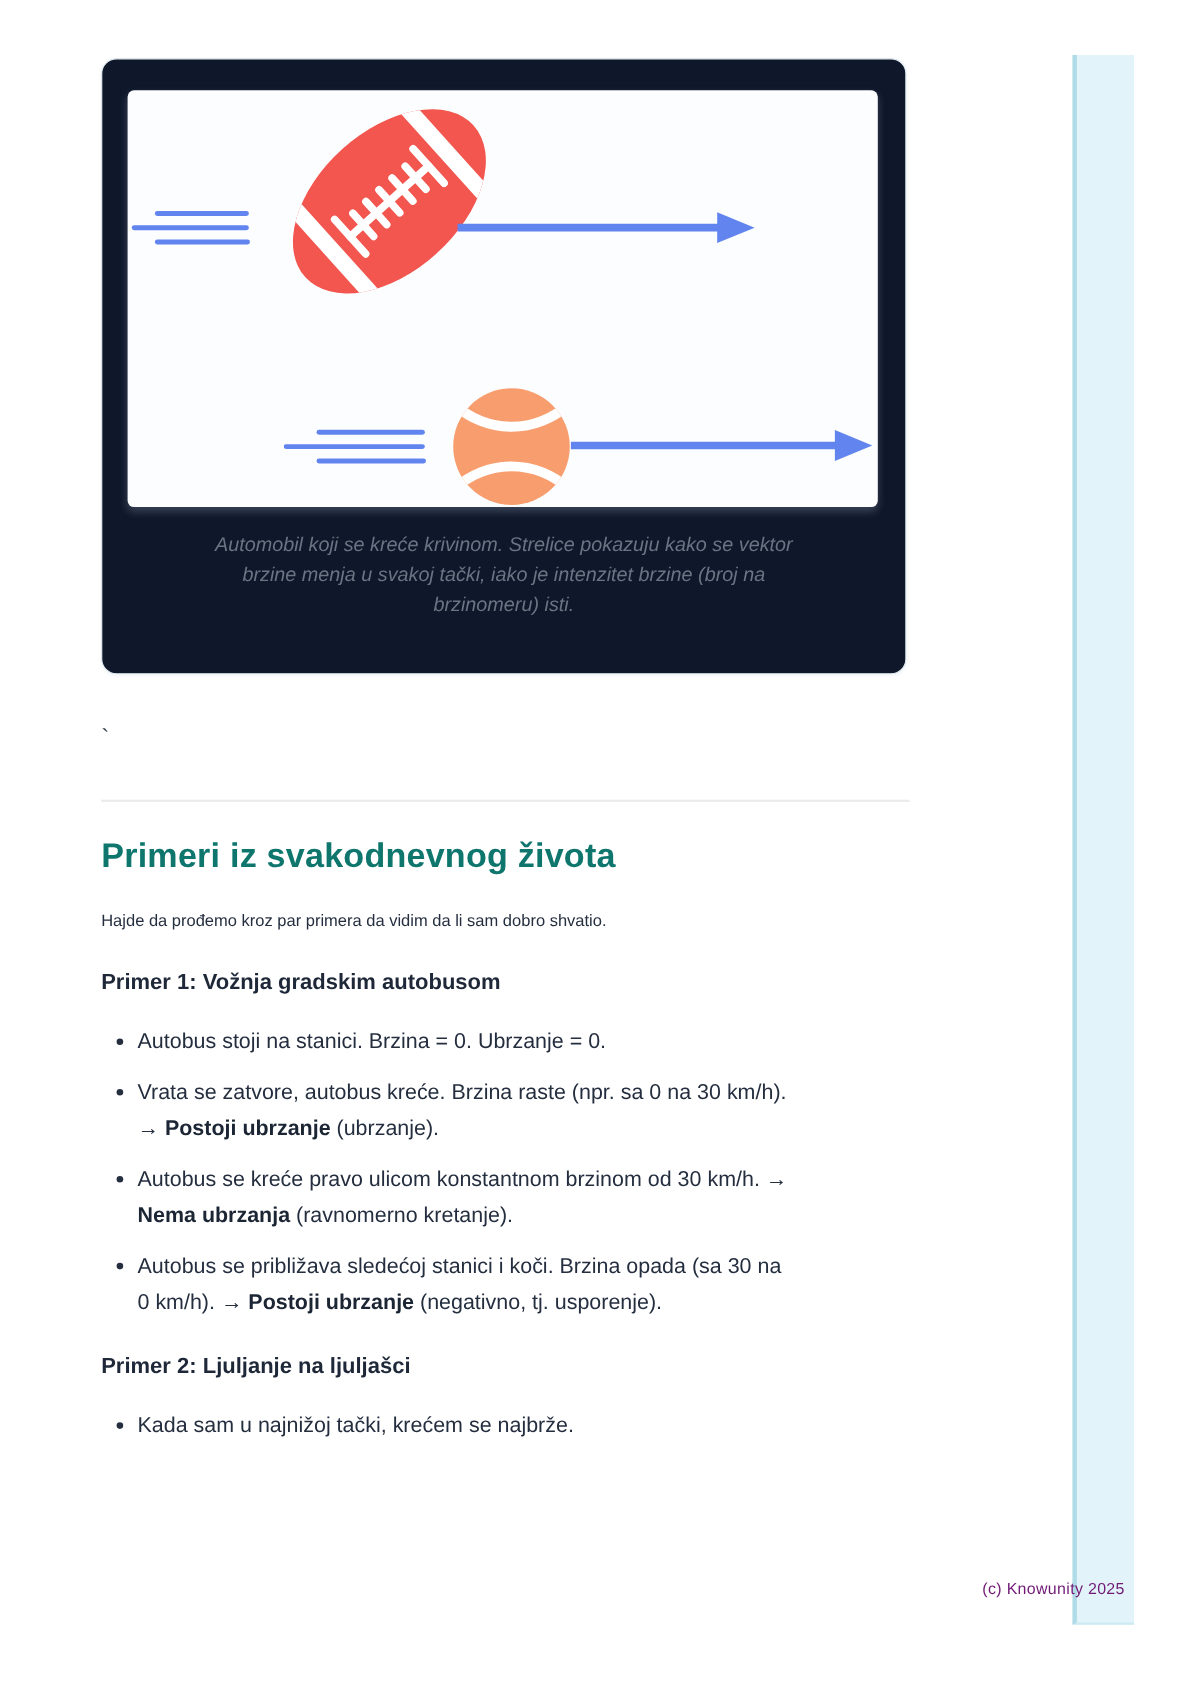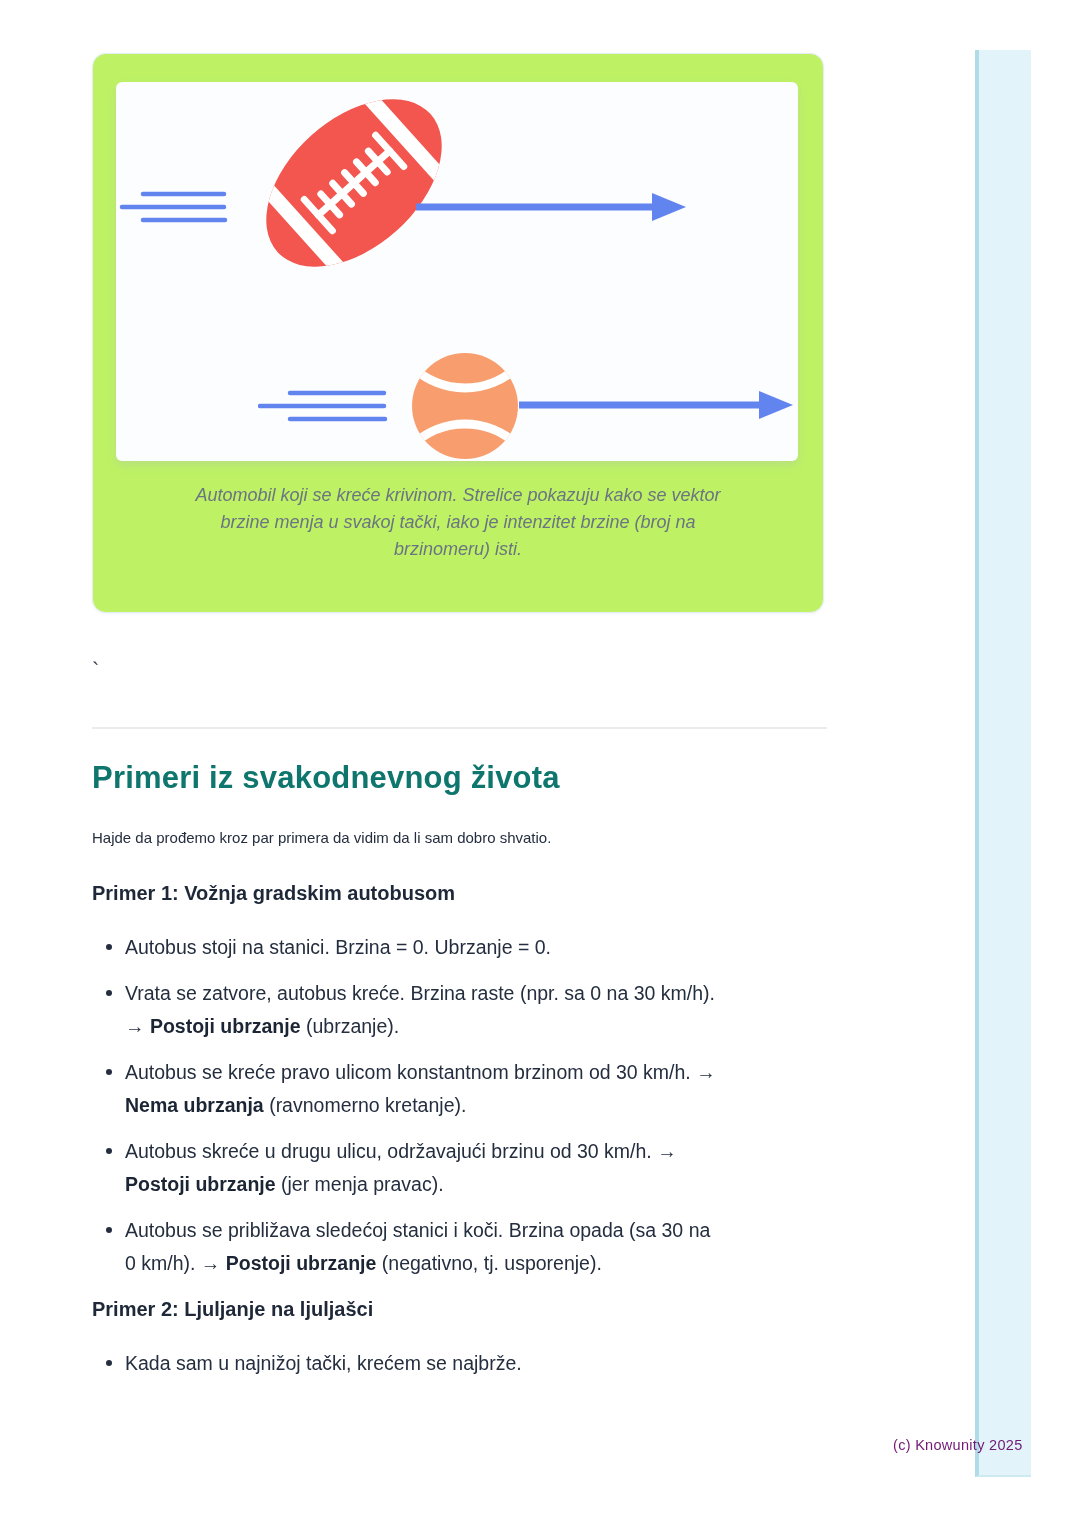--- a/index.html
+++ b/index.html
@@ -38,21 +38,21 @@
     position:absolute;
     left:92px; top:0;
     width:735px;
   }
 
   
   .figure-card {
     position:relative;
     margin-top:53px;
     width:732px; height:560px;
-    background:#bef264;
+    background:#0f172a;
     border:1px solid #e3edf2;
     border-radius:14px;
     box-shadow:0 1px 3px rgba(160,180,200,.15);
   }
   .figure-panel {
     position:absolute;
     left:23px; top:28px;
     width:682px; height:379px;
     background:#fcfdfe;
     border-radius:6px;
@@ -106,21 +106,21 @@
     line-height:27px;
   }
 
   .sub-heading {
     margin-top:29px;
     font-size:20px;
     line-height:26px;
     font-weight:700;
     color:#1e2838;
   }
-  .sub-heading.second { margin-top:16px; }
+  .sub-heading.second { margin-top:28px; }
 
   .bullet-list {
     margin-top:25px;
     list-style:none;
   }
   .bullet-list li {
     position:relative;
     padding-left:33px;
     font-size:19.5px;
     line-height:33px;
@@ -230,22 +230,20 @@
     <p class="intro">Hajde da prođemo kroz par primera da vidim da li sam dobro shvatio.</p>
 
     <h3 class="sub-heading">Primer 1: Vožnja gradskim autobusom</h3>
 
     <ul class="bullet-list">
       <li><span>Autobus stoji na stanici. Brzina = 0. Ubrzanje = 0.</span></li>
       <li><span>Vrata se zatvore, autobus kreće. Brzina raste (npr. sa 0 na 30 km/h).
 → </span><b>Postoji ubrzanje</b><span> (ubrzanje).</span></li>
       <li><span>Autobus se kreće pravo ulicom konstantnom brzinom od 30 km/h. →
 </span><b>Nema ubrzanja</b><span> (ravnomerno kretanje).</span></li>
-      <li><span>Autobus skreće u drugu ulicu, održavajući brzinu od 30 km/h. →
-</span><b>Postoji ubrzanje</b><span> (jer menja pravac).</span></li>
       <li><span>Autobus se približava sledećoj stanici i koči. Brzina opada (sa 30 na
 0 km/h). → </span><b>Postoji ubrzanje</b><span> (negativno, tj. usporenje).</span></li>
     </ul>
 
     <h3 class="sub-heading second">Primer 2: Ljuljanje na ljuljašci</h3>
 
     <ul class="bullet-list">
       <li><span>Kada sam u najnižoj tački, krećem se najbrže.</span></li>
     </ul>
 

